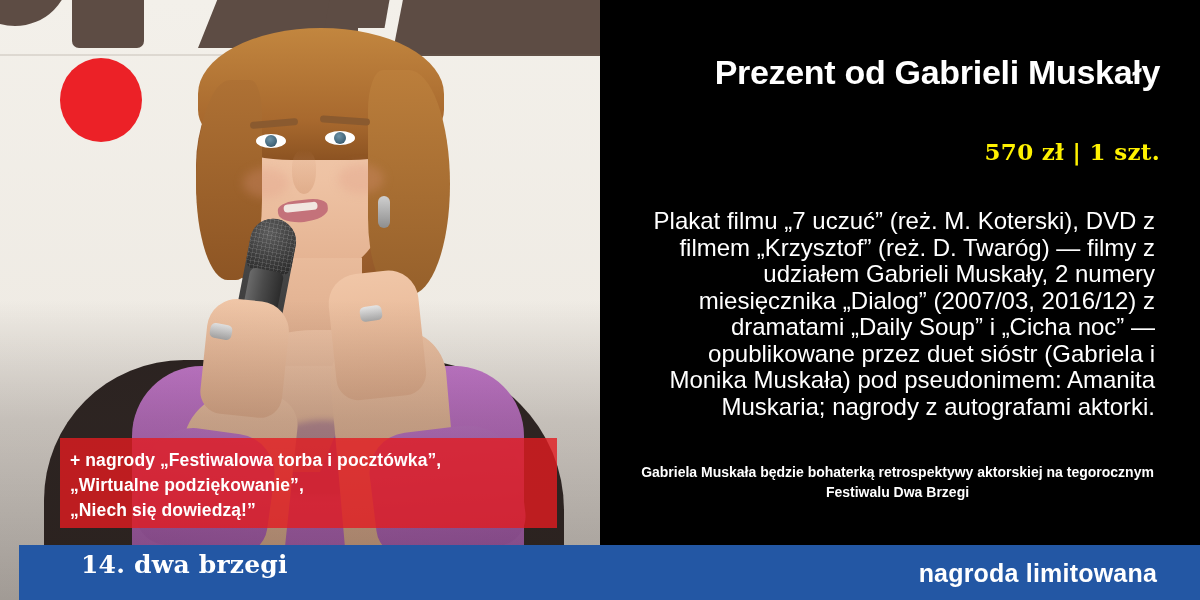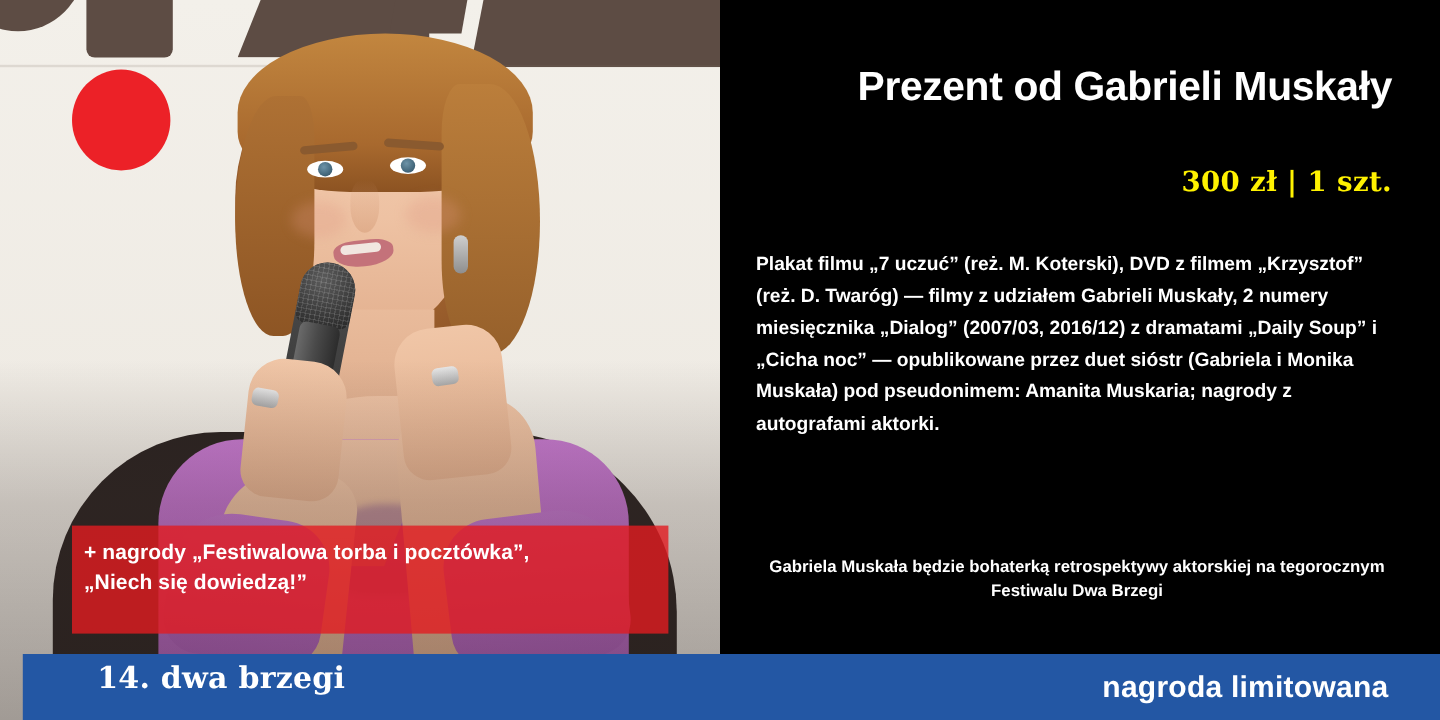--- a/index.html
+++ b/index.html
@@ -190,23 +190,24 @@
     color:#fff200;
     font-weight:bold;
     font-size:23px;
     letter-spacing:.3px;
     padding-right:20px;
     box-sizing:border-box;
     font-family:"DejaVu Serif", serif;
   }
   .gift-desc{
     position:absolute;left:30px;top:208px;width:545px;
-    color:#ffffff;
-    font-weight:bold;
-    font-size:16px;
+    text-align:right;
+    color:#ffffff;
+    font-weight:normal;
+    font-size:24px;
     line-height:26.5px;
     padding-right:20px;
     box-sizing:border-box;
   }
   .gift-note{
     position:absolute;left:30px;top:462px;width:545px;
     text-align:center;
     color:#ffffff;
     font-weight:bold;
     font-size:14px;
@@ -304,27 +305,28 @@
       <div class="hand left"></div>
       <div class="hand right"></div>
       <div class="ring l"></div>
       <div class="ring r"></div>
     </div>
 
     <div class="chair-shadow"></div>
 
     <div class="caption-box">
       <div class="caption-line">+ nagrody „Festiwalowa torba i pocztówka”,</div>
+      <div class="caption-line">„Wirtualne podziękowanie”,</div>
       <div class="caption-line">„Niech się dowiedzą!”</div>
     </div>
   </div>
 
   <div class="green-panel">
     <div class="gift-title">Prezent od Gabrieli Muskały</div>
-    <div class="gift-price">300 zł | 1 szt.</div>
+    <div class="gift-price">570 zł | 1 szt.</div>
     <div class="gift-desc">Plakat filmu „7 uczuć” (reż. M. Koterski), DVD z filmem „Krzysztof” (reż. D. Twaróg) — filmy z udziałem Gabrieli Muskały, 2 numery miesięcznika „Dialog” (2007/03, 2016/12) z dramatami „Daily Soup” i „Cicha noc” — opublikowane przez duet sióstr (Gabriela i Monika Muskała) pod pseudonimem: Amanita Muskaria; nagrody z autografami aktorki.</div>
     <div class="gift-note">Gabriela Muskała będzie bohaterką retrospektywy aktorskiej na tegorocznym Festiwalu Dwa Brzegi</div>
   </div>
 
   <div class="bottom-bar">
     <div class="brand">
       <div class="brand-name">14. dwa brzegi</div>
     </div>
     <div class="limited">nagroda limitowana</div>
   </div>

